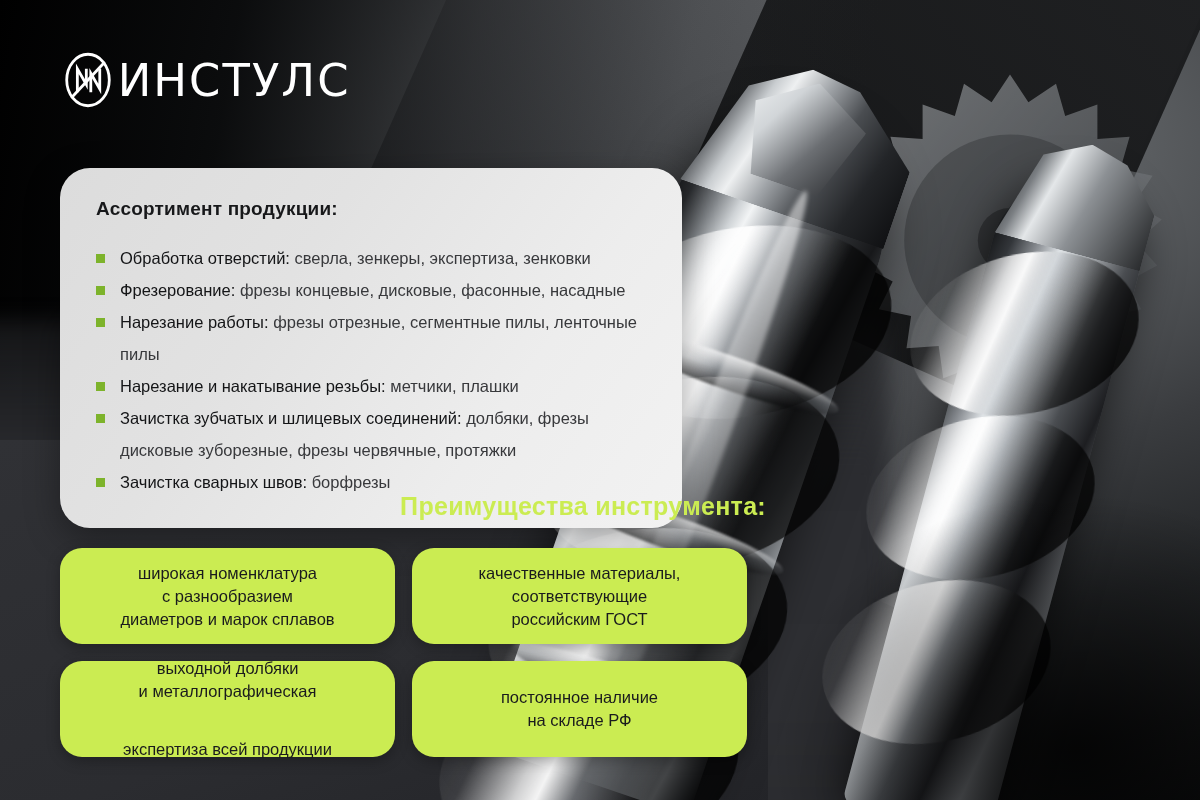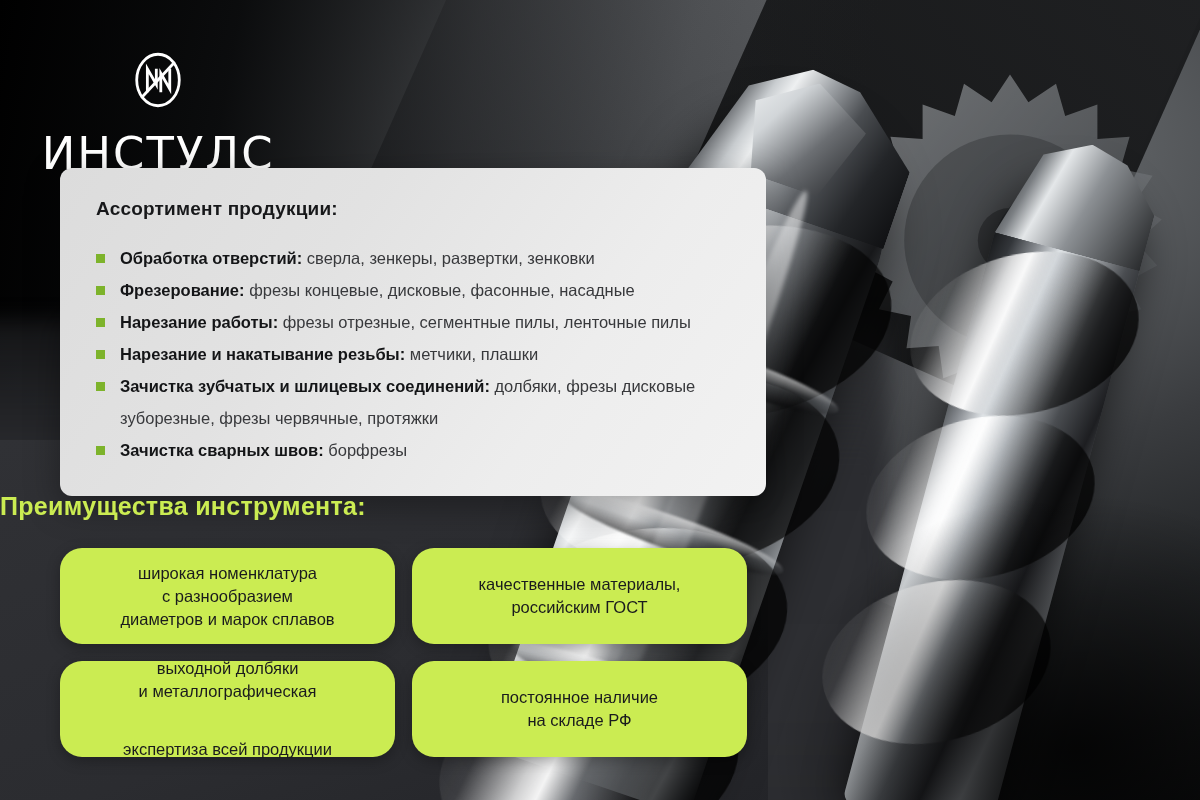--- a/index.html
+++ b/index.html
@@ -127,55 +127,55 @@
   .bit-sec .f1{ left:-20px; top:120px; width:230px; height:160px; transform:rotate(-22deg) skewX(-8deg); }
   .bit-sec .f2{ left:-20px; top:290px; width:230px; height:160px; transform:rotate(-22deg) skewX(-8deg); }
   .bit-sec .f3{ left:-20px; top:460px; width:230px; height:160px; transform:rotate(-22deg) skewX(-8deg); }
 
   .bits-shade{
     position:absolute; right:0; bottom:0; width:620px; height:520px;
     background:radial-gradient(70% 70% at 80% 90%, rgba(0,0,0,.75), rgba(0,0,0,0) 70%);
   }
 
   
-  .logo{ position:absolute; left:44px; top:52px; display:flex; align-items:center; gap:20px;flex-direction:column; }
+  .logo{ position:absolute; left:60px; top:52px; display:flex; align-items:center; gap:4px; }
   .logo-mark{ width:56px; height:56px; }
   .logo-mark svg{ width:100%; height:100%; display:block; }
   .logo-word{
     color:#fff; font-size:44px; letter-spacing:2px; font-weight:400;
     font-family:"DejaVu Sans","Liberation Sans",sans-serif;
     transform:scaleX(1.02);
   }
 
   
   .card{
-    position:absolute; left:60px; top:168px; width:706px; padding:30px 36px 30px 36px;
-    border-radius:12px;
+    position:absolute; left:60px; top:168px; width:622px; padding:30px 36px 30px 36px;
+    border-radius:30px;
     background:linear-gradient(125deg,#dcdcdc 0%, #e2e2e2 35%, #ededed 70%, #f2f2f2 100%);
     box-shadow:0 10px 34px rgba(0,0,0,.35);
   }
   .card-title{
     font-size:19px; font-weight:700; color:#17181a; letter-spacing:.2px;
     margin-bottom:22px;
   }
   .list{ list-style:none; }
   .list li{
     position:relative; padding-left:24px; font-size:16.5px; color:#2a2b2d;
     line-height:32px; white-space:normal;
   }
   .list li .bullet{
     position:absolute; left:0; top:12px; width:9px; height:9px;
     background:#7db32b; display:block;
   }
-  .list li b{ font-weight:700; color:#141517;margin-top:20px; }
+  .list li b{ font-weight:400; color:#141517;margin-top:20px; }
   .list li .rest{ font-weight:400; color:#38393c; }
 
   
   .adv-title{
-    position:absolute; left:0; top:492px; width:766px; text-align:left;
+    position:absolute; left:0; top:492px; width:766px; text-align:right;
     font-size:25px; font-weight:700; color:#cbec52; letter-spacing:.3px;
   }
   .adv-grid{
     position:absolute; left:60px; top:548px; width:710px;
     display:grid; grid-template-columns:335px 335px; grid-gap:20px 40px;gap:17px;
   }
   .adv-card{
     height:96px; border-radius:22px; background:#cbec52;
     display:flex; align-items:center; justify-content:center; text-align:center;
     padding:6px 14px;
@@ -247,41 +247,42 @@
       <path d="M55 72 L55 38 L71 66 L71 30" fill="none" stroke="#ffffff" stroke-width="5" stroke-linejoin="miter"></path>
       <line x1="20" y1="82" x2="80" y2="18" stroke="#ffffff" stroke-width="5"></line>
     </svg>
   </span>
   <span class="logo-word">ИНСТУЛС</span>
 </div>
 
 <div class="card">
   <div class="card-title">Ассортимент продукции:</div>
   <ul class="list" id="assortment-list">
-      <li><span class="bullet"></span><b>Обработка отверстий:</b><span class="rest"> сверла, зенкеры, развертки, зенковки</span></li>
+      <li><span class="bullet"></span><b>Обработка отверстий:</b><span class="rest"> сверла, зенкеры, экспертиза, зенковки</span></li>
       <li><span class="bullet"></span><b>Фрезерование:</b><span class="rest"> фрезы концевые, дисковые, фасонные, насадные</span></li>
       <li><span class="bullet"></span><b>Нарезание работы:</b><span class="rest"> фрезы отрезные, сегментные пилы, ленточные пилы</span></li>
       <li><span class="bullet"></span><b>Нарезание и накатывание резьбы:</b><span class="rest"> метчики, плашки</span></li>
       <li><span class="bullet"></span><b>Зачистка зубчатых и шлицевых соединений:</b><span class="rest"> долбяки, фрезы дисковые зуборезные, фрезы червячные, протяжки</span></li>
       <li><span class="bullet"></span><b>Зачистка сварных швов:</b><span class="rest"> борфрезы</span></li>
     </ul>
 </div>
 
 <div class="adv-title">Преимущества инструмента:</div>
 <div class="adv-grid" id="adv-grid">
     <div class="adv-card">
       <span>
         <span style="display: block;">широкая номенклатура</span>
         <span style="display: block;">с разнообразием</span>
         <span style="display: block;">диаметров и марок сплавов</span>
       </span>
     </div>
     <div class="adv-card">
       <span>
         <span style="display: block;">качественные материалы,</span>
+        <span style="display: block;">соответствующие</span>
         <span style="display: block;">российским ГОСТ</span>
       </span>
     </div>
     <div class="adv-card">
       <span>
         <span style="display: block;">выходной долбяки</span>
         <span style="display: block;">и металлографическая</span>
         <span style="display: block; margin-top: 35px;">экспертиза всей продукции</span>
       </span>
     </div>

